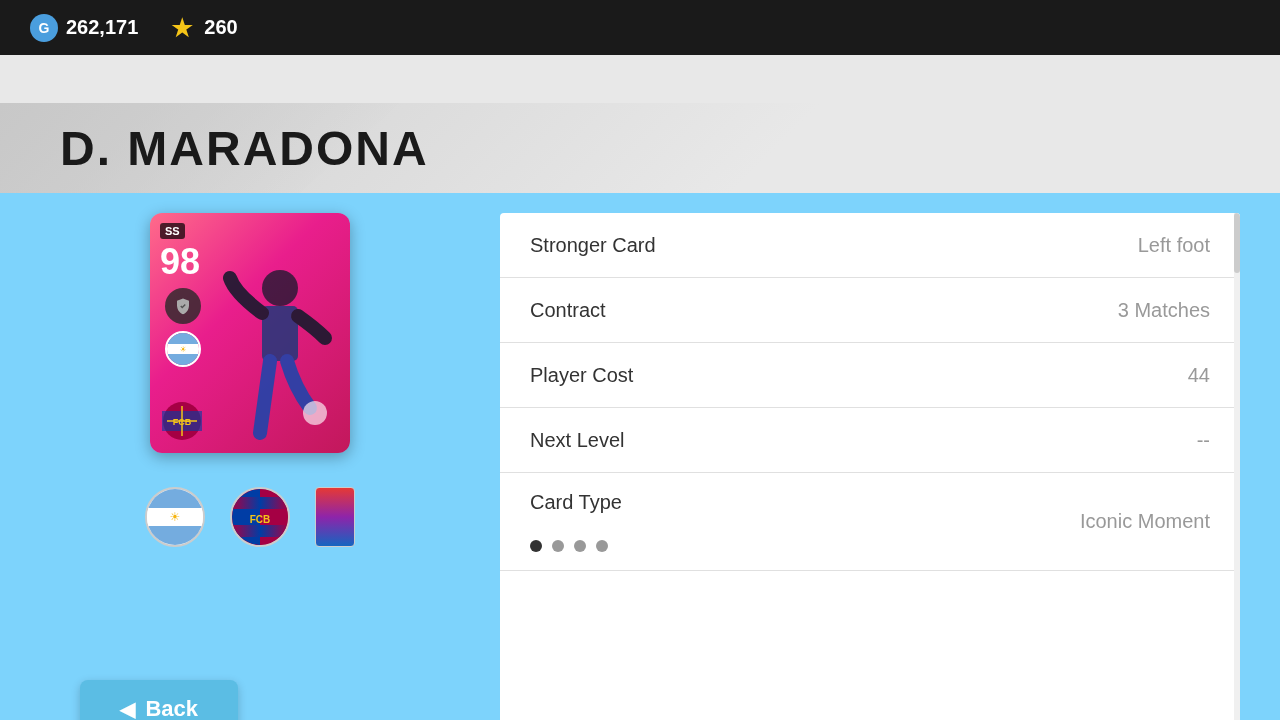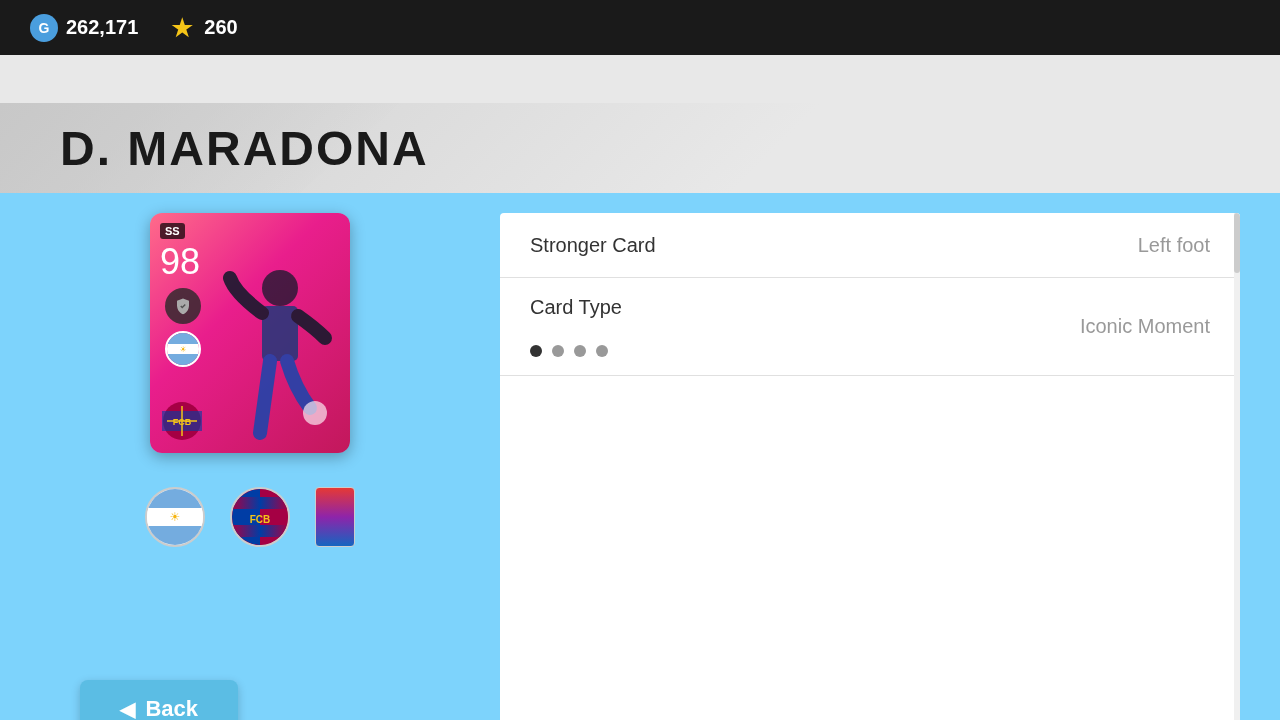--- a/index.html
+++ b/index.html
@@ -137,21 +137,21 @@
       padding: 2px 5px;
       border-radius: 3px;
     }
 
     .card-rating {
       position: absolute;
       top: 28px;
       left: 10px;
       color: white;
       font-size: 36px;
-      font-weight: 400;
+      font-weight: 700;
     }
 
     
     .card-shield {
       position: absolute;
       top: 75px;
       left: 15px;
       width: 36px;
       height: 36px;
       background: rgba(40,40,40,0.8);
@@ -481,23 +481,35 @@
     </div>
 
     <div class="right-panel">
 
 
       <div class="stat-row">
         <span class="stat-label">Stronger Card</span>
         <span class="stat-value">Left foot</span>
       </div>
 
-
-
-
+      <div class="stat-row">
+        <span class="stat-label">Contract</span>
+        <span class="stat-value">3 Matches</span>
+      </div>
+
+      <div class="stat-row">
+        <span class="stat-label">Player Cost</span>
+        <span class="stat-value">44</span>
+      </div>
+
+
+      <div class="stat-row">
+        <span class="stat-label">Next Level</span>
+        <span class="stat-value">--</span>
+      </div>
 
       <div class="stat-row" style="position:relative;">
         <div style="display:flex;flex-direction:column;gap:20px;">
           <span class="stat-label">Card Type</span>
           <div class="dots-row">
             <div class="dot active"></div>
             <div class="dot"></div>
             <div class="dot"></div>
             <div class="dot"></div>
           </div>

